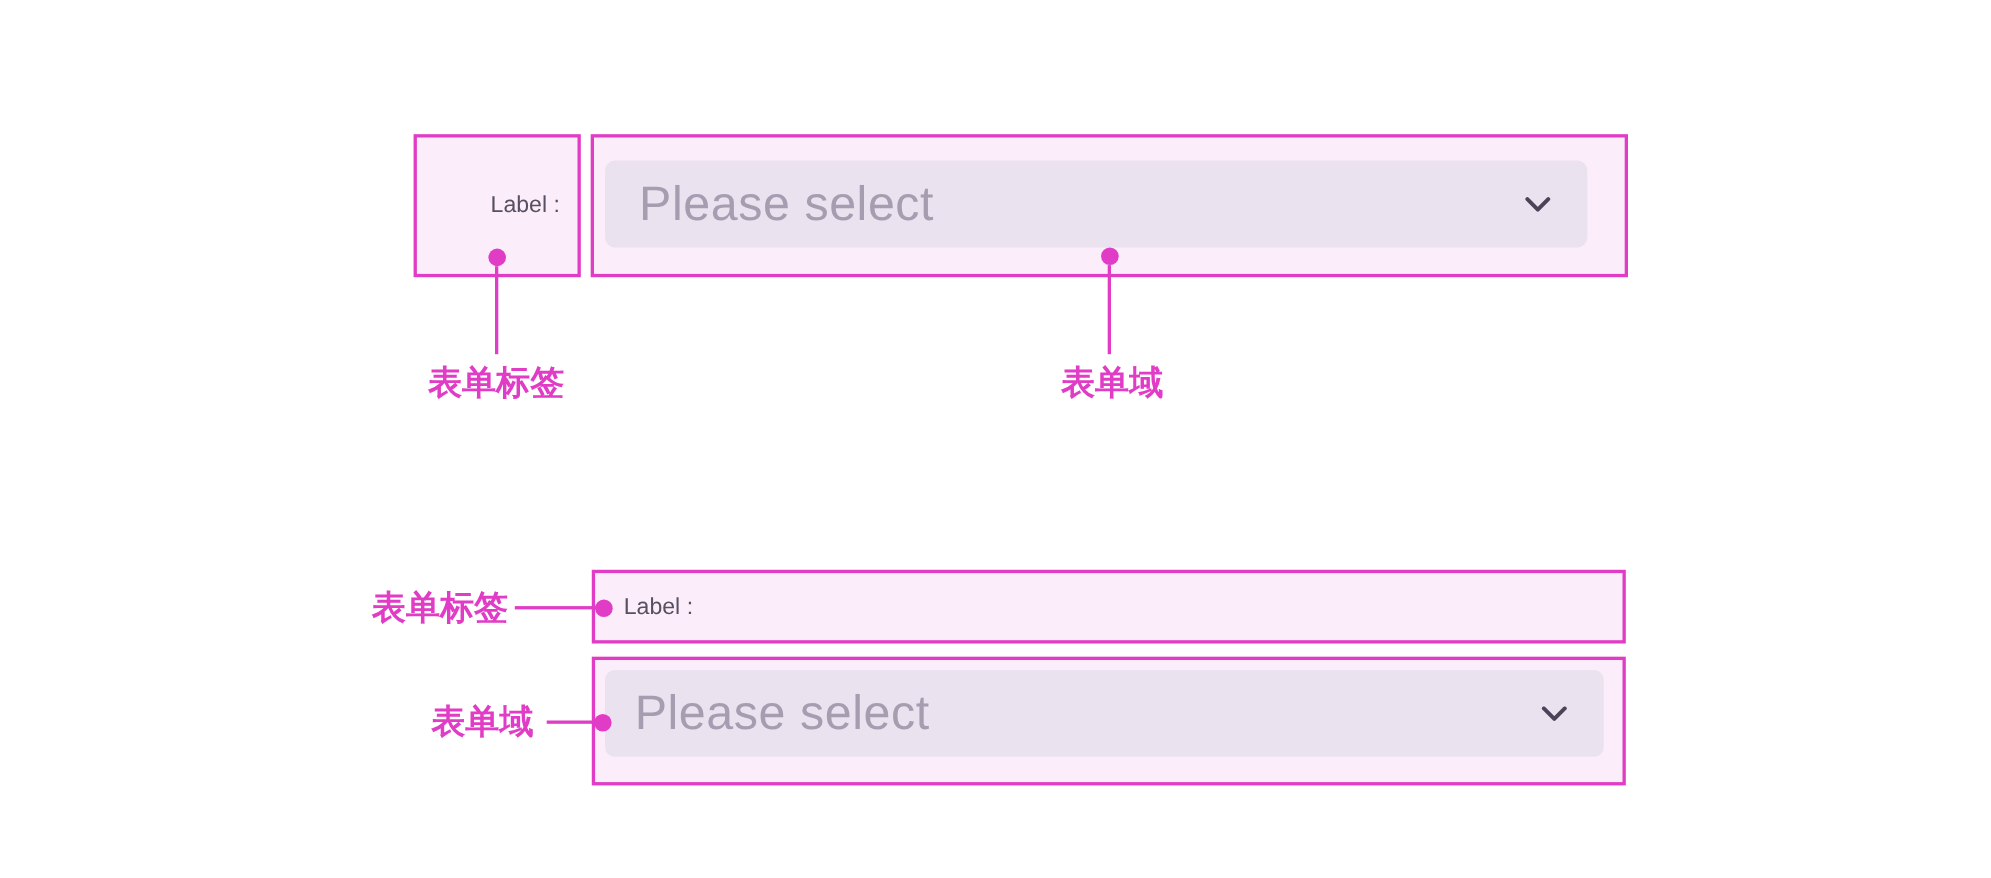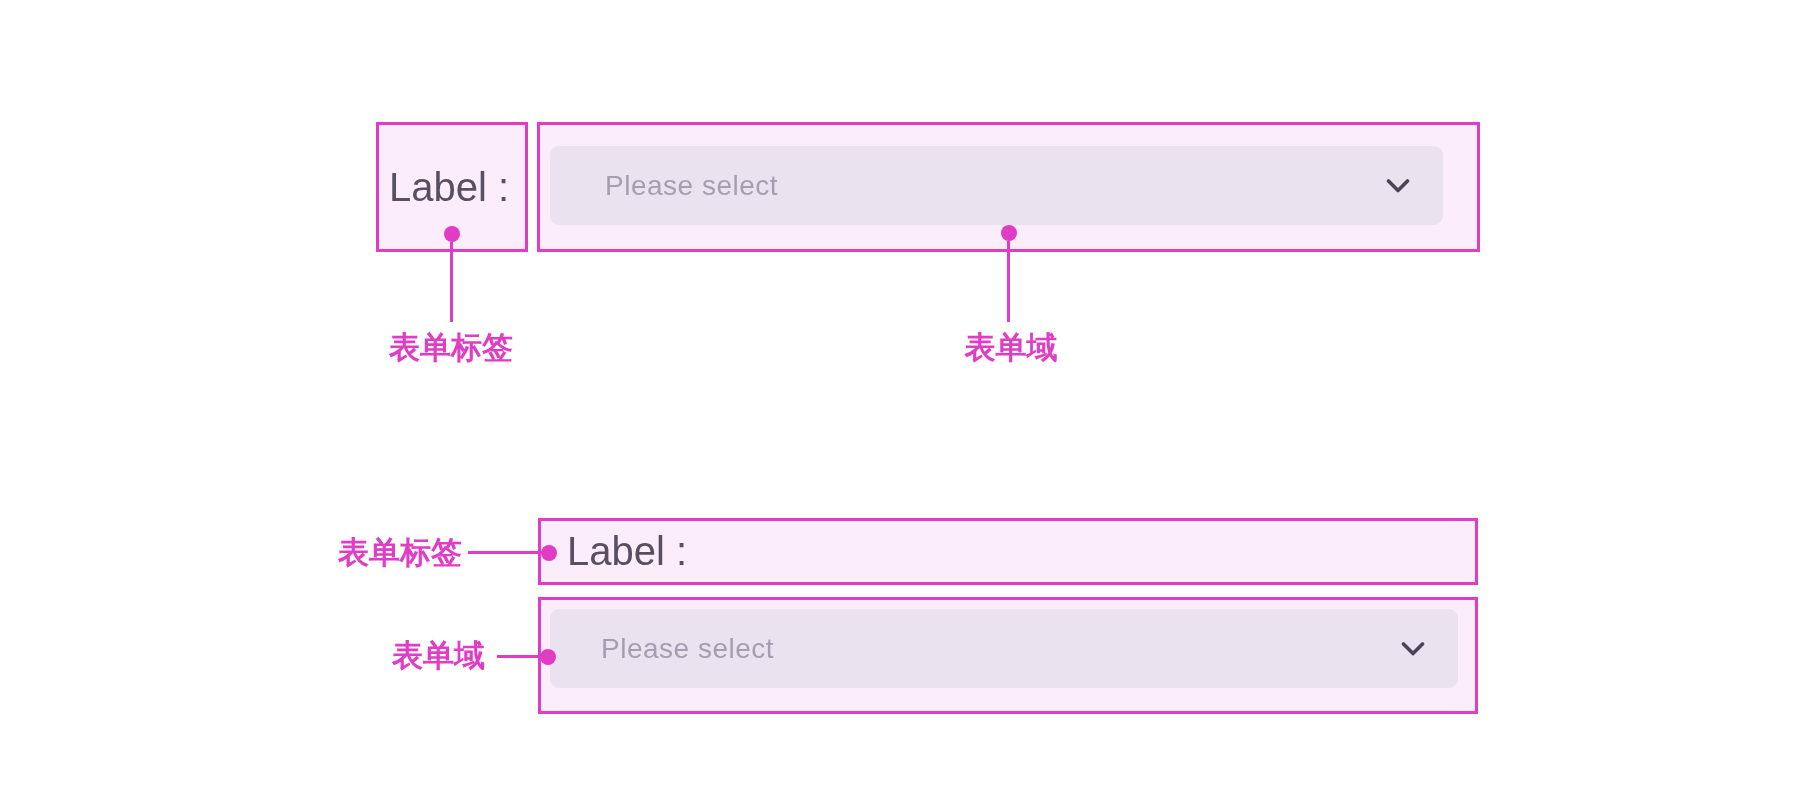--- a/index.html
+++ b/index.html
@@ -10,22 +10,22 @@
     --labelcolor:#575062;--placeholder:#a59eb0;--chevron:#4b4458;
   }
   .spec-box{
     position:absolute;box-sizing:border-box;
     border:3px solid var(--accent);background:var(--boxfill);
   }
   .select-control{
     position:absolute;box-sizing:border-box;background:var(--fieldfill);
     border-radius:9px;display:flex;align-items:center;
   }
-  .placeholder-text{font-size:28px;color:var(--placeholder);letter-spacing:0.5px;margin-left:24px;}
-  .label-text{font-size:40px;color:var(--labelcolor);}
+  .placeholder-text{font-size:44px;color:var(--placeholder);letter-spacing:0.5px;}
+  .label-text{font-size:21px;color:var(--labelcolor);}
   .hl-label-inner{
     position:absolute;inset:0;display:flex;align-items:center;
     justify-content:flex-end;padding-right:16px;box-sizing:border-box;
   }
   .vl-label-inner{
     position:absolute;inset:0;display:flex;align-items:center;
     justify-content:flex-start;padding-left:26px;box-sizing:border-box;
   }
   .callout-text{
     position:absolute;font-size:31px;line-height:34px;color:var(--accent);

